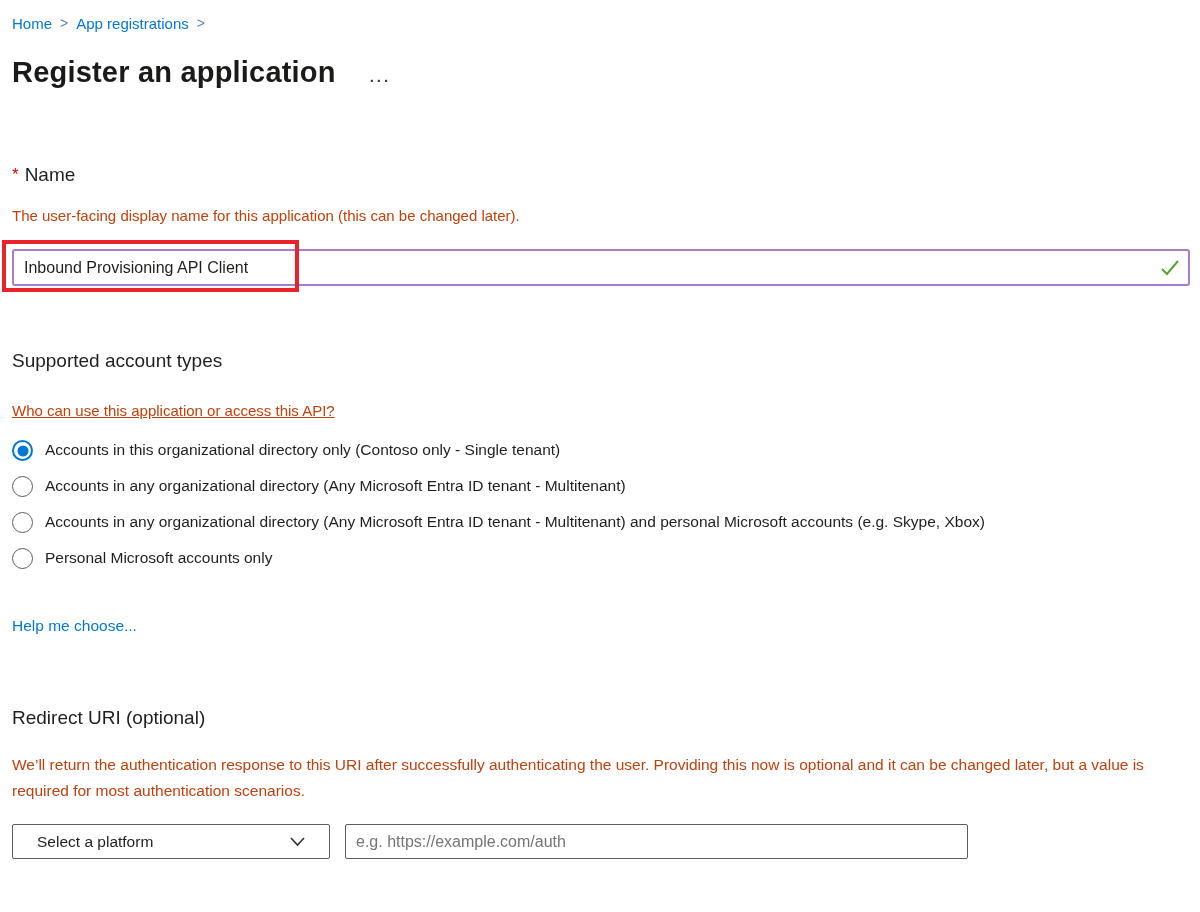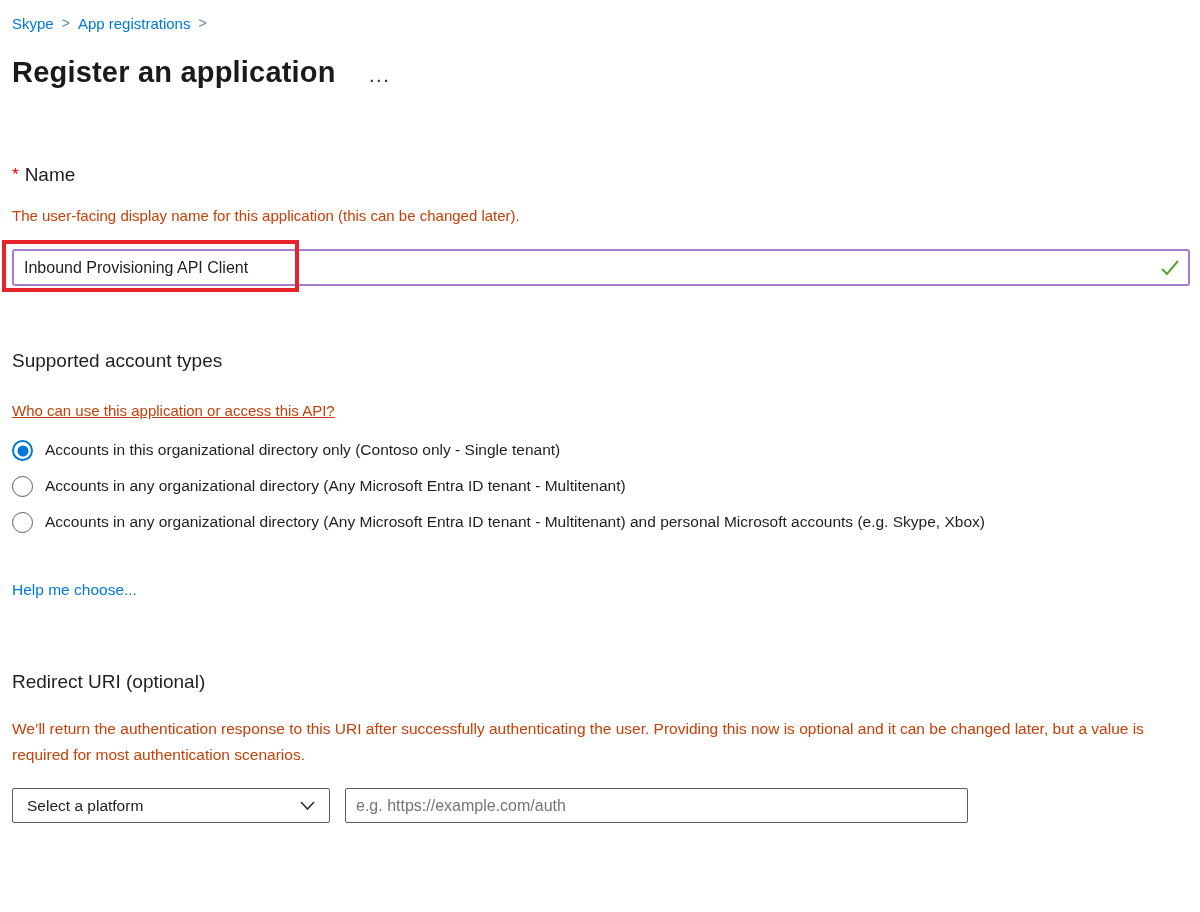--- a/index.html
+++ b/index.html
@@ -143,21 +143,21 @@
   .redirect-controls { margin-top: 20px; display: flex; align-items: center; }
   .platform-select {
     width: 318px;
     height: 35px;
     border: 1px solid #605e5c;
     border-radius: 2px;
     background: #fff;
     display: flex;
     align-items: center;
     justify-content: space-between;
-    padding: 0 14px;
+    padding: 0 24px;
     cursor: pointer;
   }
   .platform-select-value { font-size: 15.5px; color: #201f1e; }
   .uri-input {
     margin-left: 15px;
     width: 623px;
     height: 35px;
     border: 1px solid #605e5c;
     border-radius: 2px;
     font-family: "Liberation Sans", "DejaVu Sans", sans-serif;
@@ -168,21 +168,21 @@
   }
   .uri-input::placeholder { color: #757575; opacity: 1; }
 </style>
 </head>
 <body>
 
 <div class="page">
 
   
   <nav class="breadcrumb">
-    <a class="crumb-link">Skype</a>
+    <a class="crumb-link">Home</a>
     <span class="crumb-sep">&gt;</span>
     <a class="crumb-link">App registrations</a>
     <span class="crumb-sep">&gt;</span>
   </nav>
 
   
   <div class="title-row">
     <h1 class="page-title">Register an application</h1>
     <span class="ellipsis-btn">...</span>
   </div>
@@ -212,20 +212,24 @@
       <span class="radio-label">Accounts in this organizational directory only (Contoso only - Single tenant)</span>
     </div>
     <div class="radio-row">
       <span class="radio-circle"></span>
       <span class="radio-label">Accounts in any organizational directory (Any Microsoft Entra ID tenant - Multitenant)</span>
     </div>
     <div class="radio-row">
       <span class="radio-circle"></span>
       <span class="radio-label">Accounts in any organizational directory (Any Microsoft Entra ID tenant - Multitenant) and personal Microsoft accounts (e.g. Skype, Xbox)</span>
     </div>
+    <div class="radio-row">
+      <span class="radio-circle"></span>
+      <span class="radio-label">Personal Microsoft accounts only</span>
+    </div>
   </div>
 
   <a class="help-link">Help me choose...</a>
 
   
   <h2 class="section-heading redirect-heading">Redirect URI (optional)</h2>
   <p class="body-text redirect-desc">We’ll return the authentication response to this URI after successfully authenticating the user. Providing this now is optional and it can be changed later, but a value is required for most authentication scenarios.</p>
 
   <div class="redirect-controls">
     <div class="platform-select">

